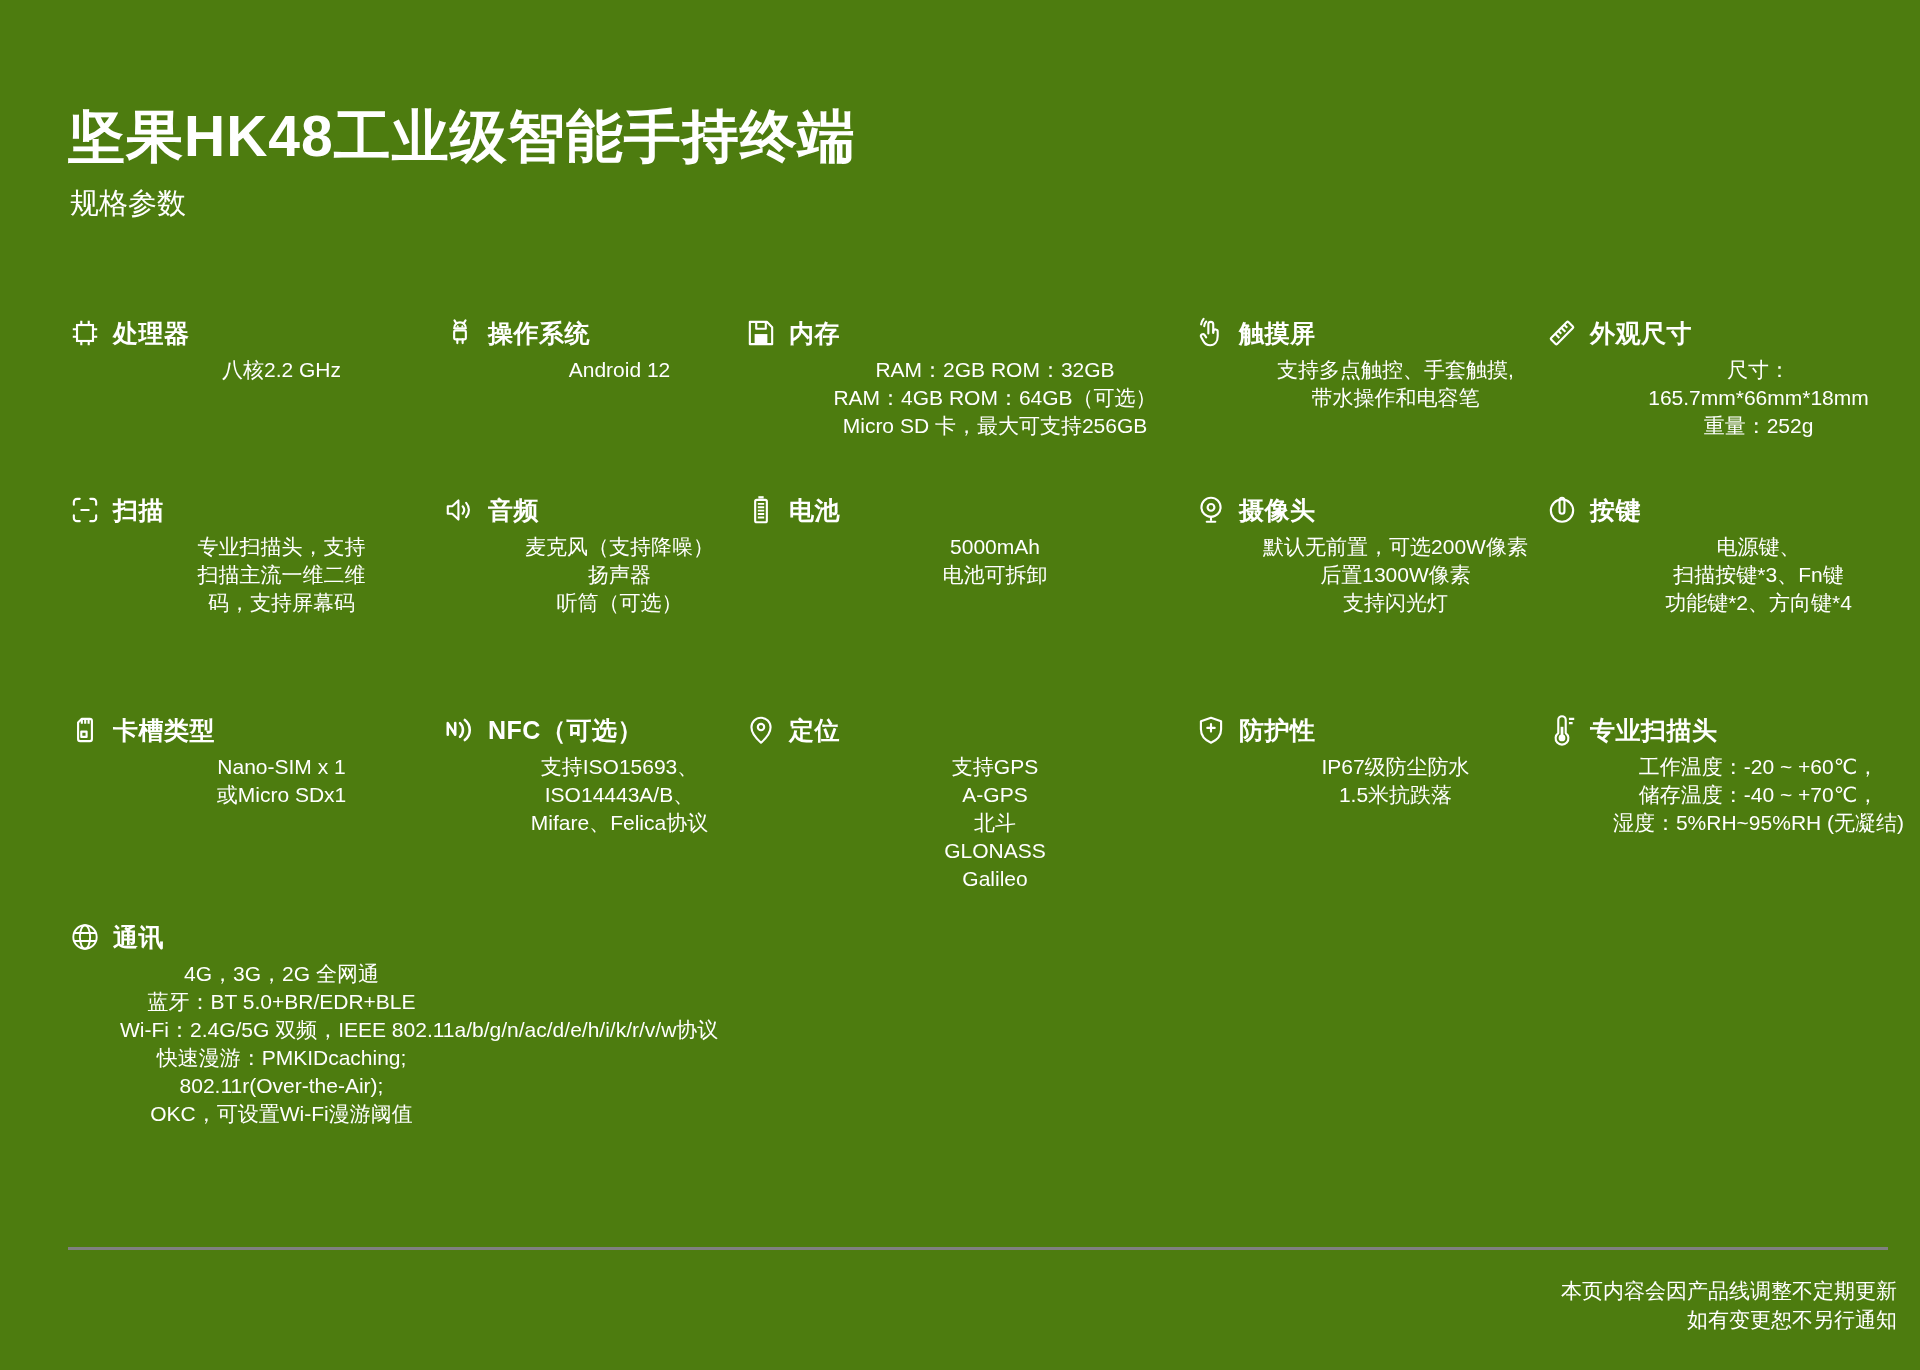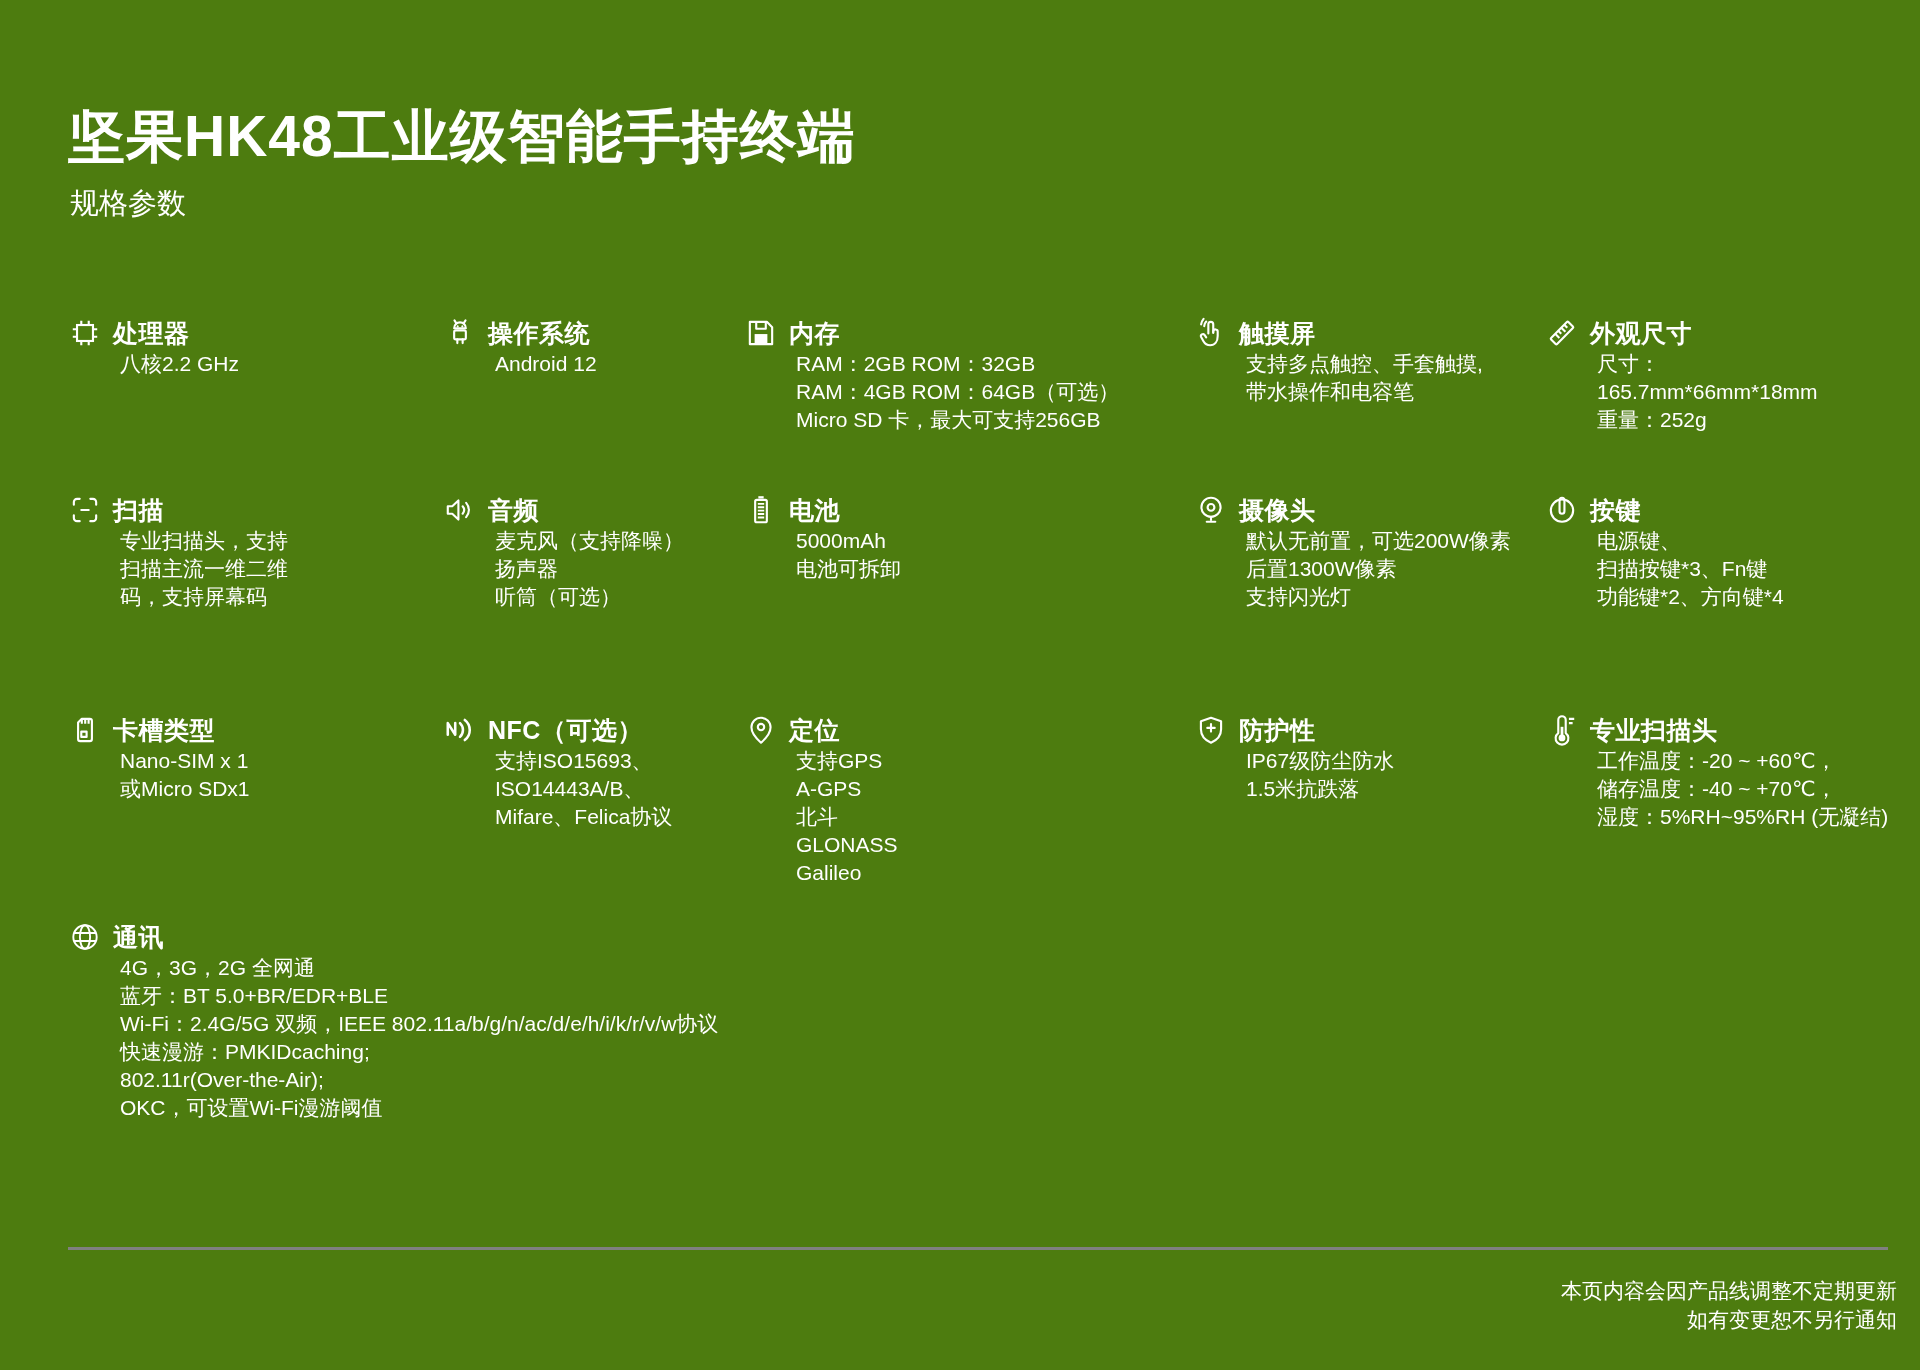--- a/index.html
+++ b/index.html
@@ -20,21 +20,21 @@
     margin-top:92px;
   }
   .spec-item { min-width:0; }
   .spec-item:nth-child(17) { grid-column:3 / -1; }
 
   .spec-head { display:flex; align-items:flex-end; gap:11px; }
   .spec-icon { width:34px; height:34px; flex:0 0 34px; display:block; }
   .spec-icon svg { width:34px; height:34px; display:block; }
   .spec-label { margin:0; font-size:25px; font-weight:700; white-space:nowrap; letter-spacing:0.5px; }
 
-  .spec-lines { margin:0 0 0 52px; font-size:21px; line-height:28px; font-weight:400; }
+  .spec-lines { margin:6px 0 0 52px; font-size:21px; line-height:28px; font-weight:400;text-align:center; }
   .spec-line { white-space:nowrap; }
 
   .footer-divider { position:absolute; left:68px; top:1247px; width:1820px; height:3px; }
   .footer-note {
     position:absolute; right:23px; top:1276px; text-align:right;
     font-size:21px; line-height:29px; font-weight:400;
   }
 </style>
 </head>
 <body>

